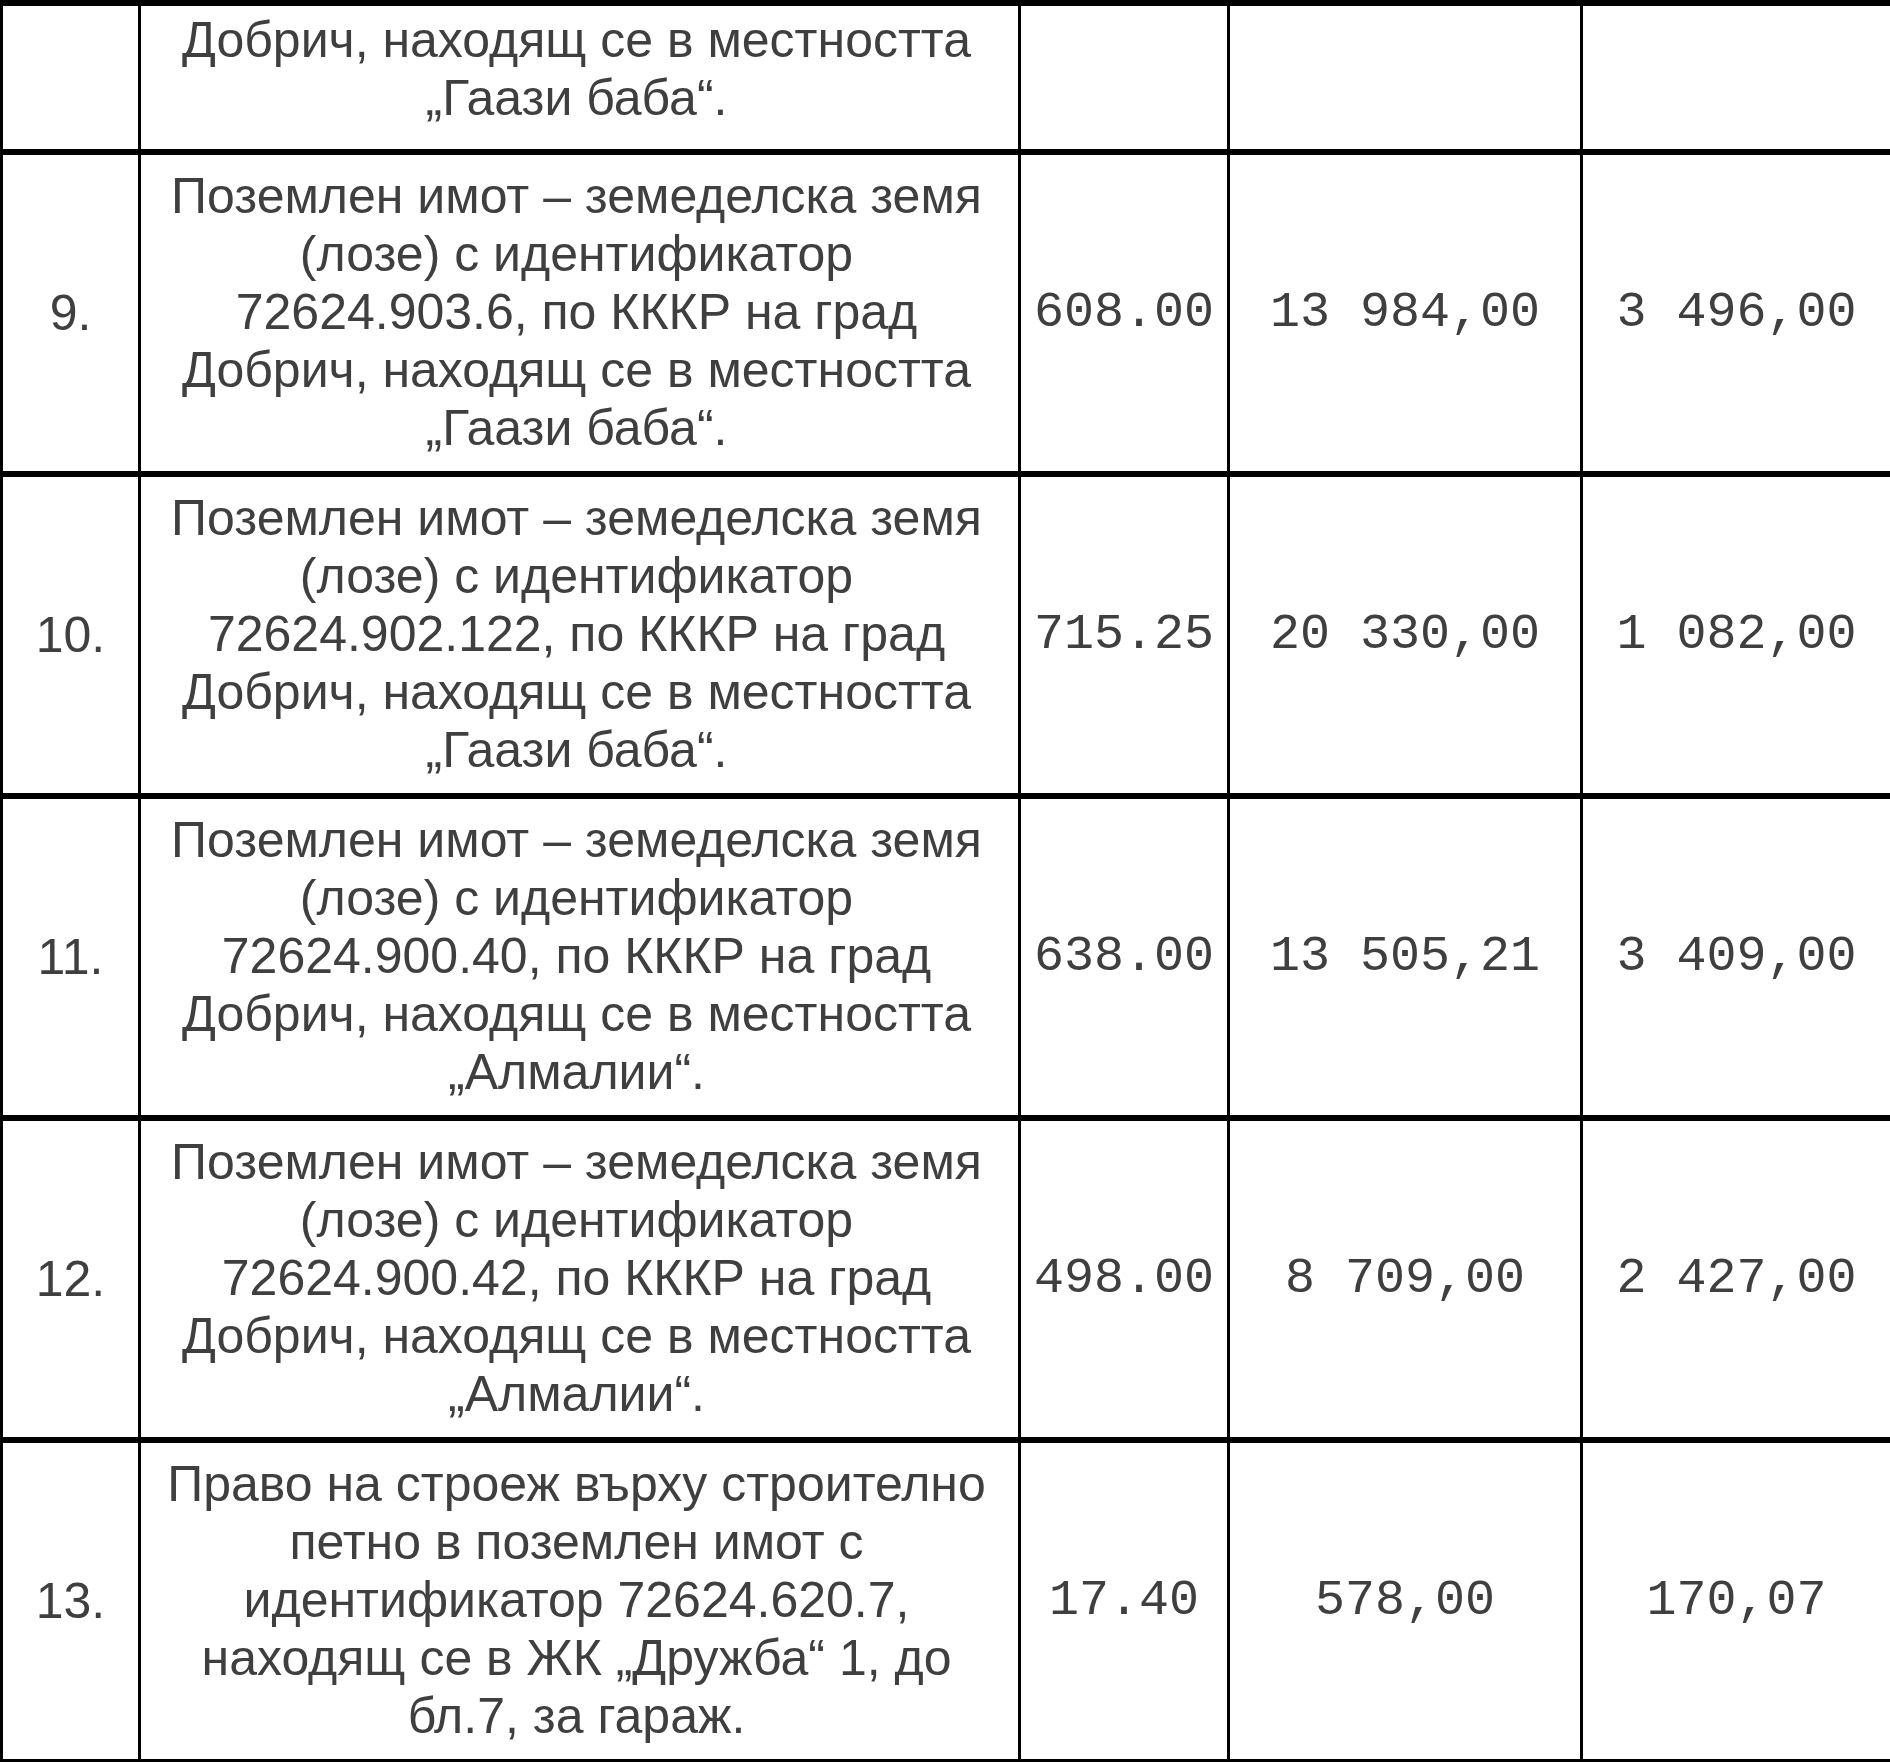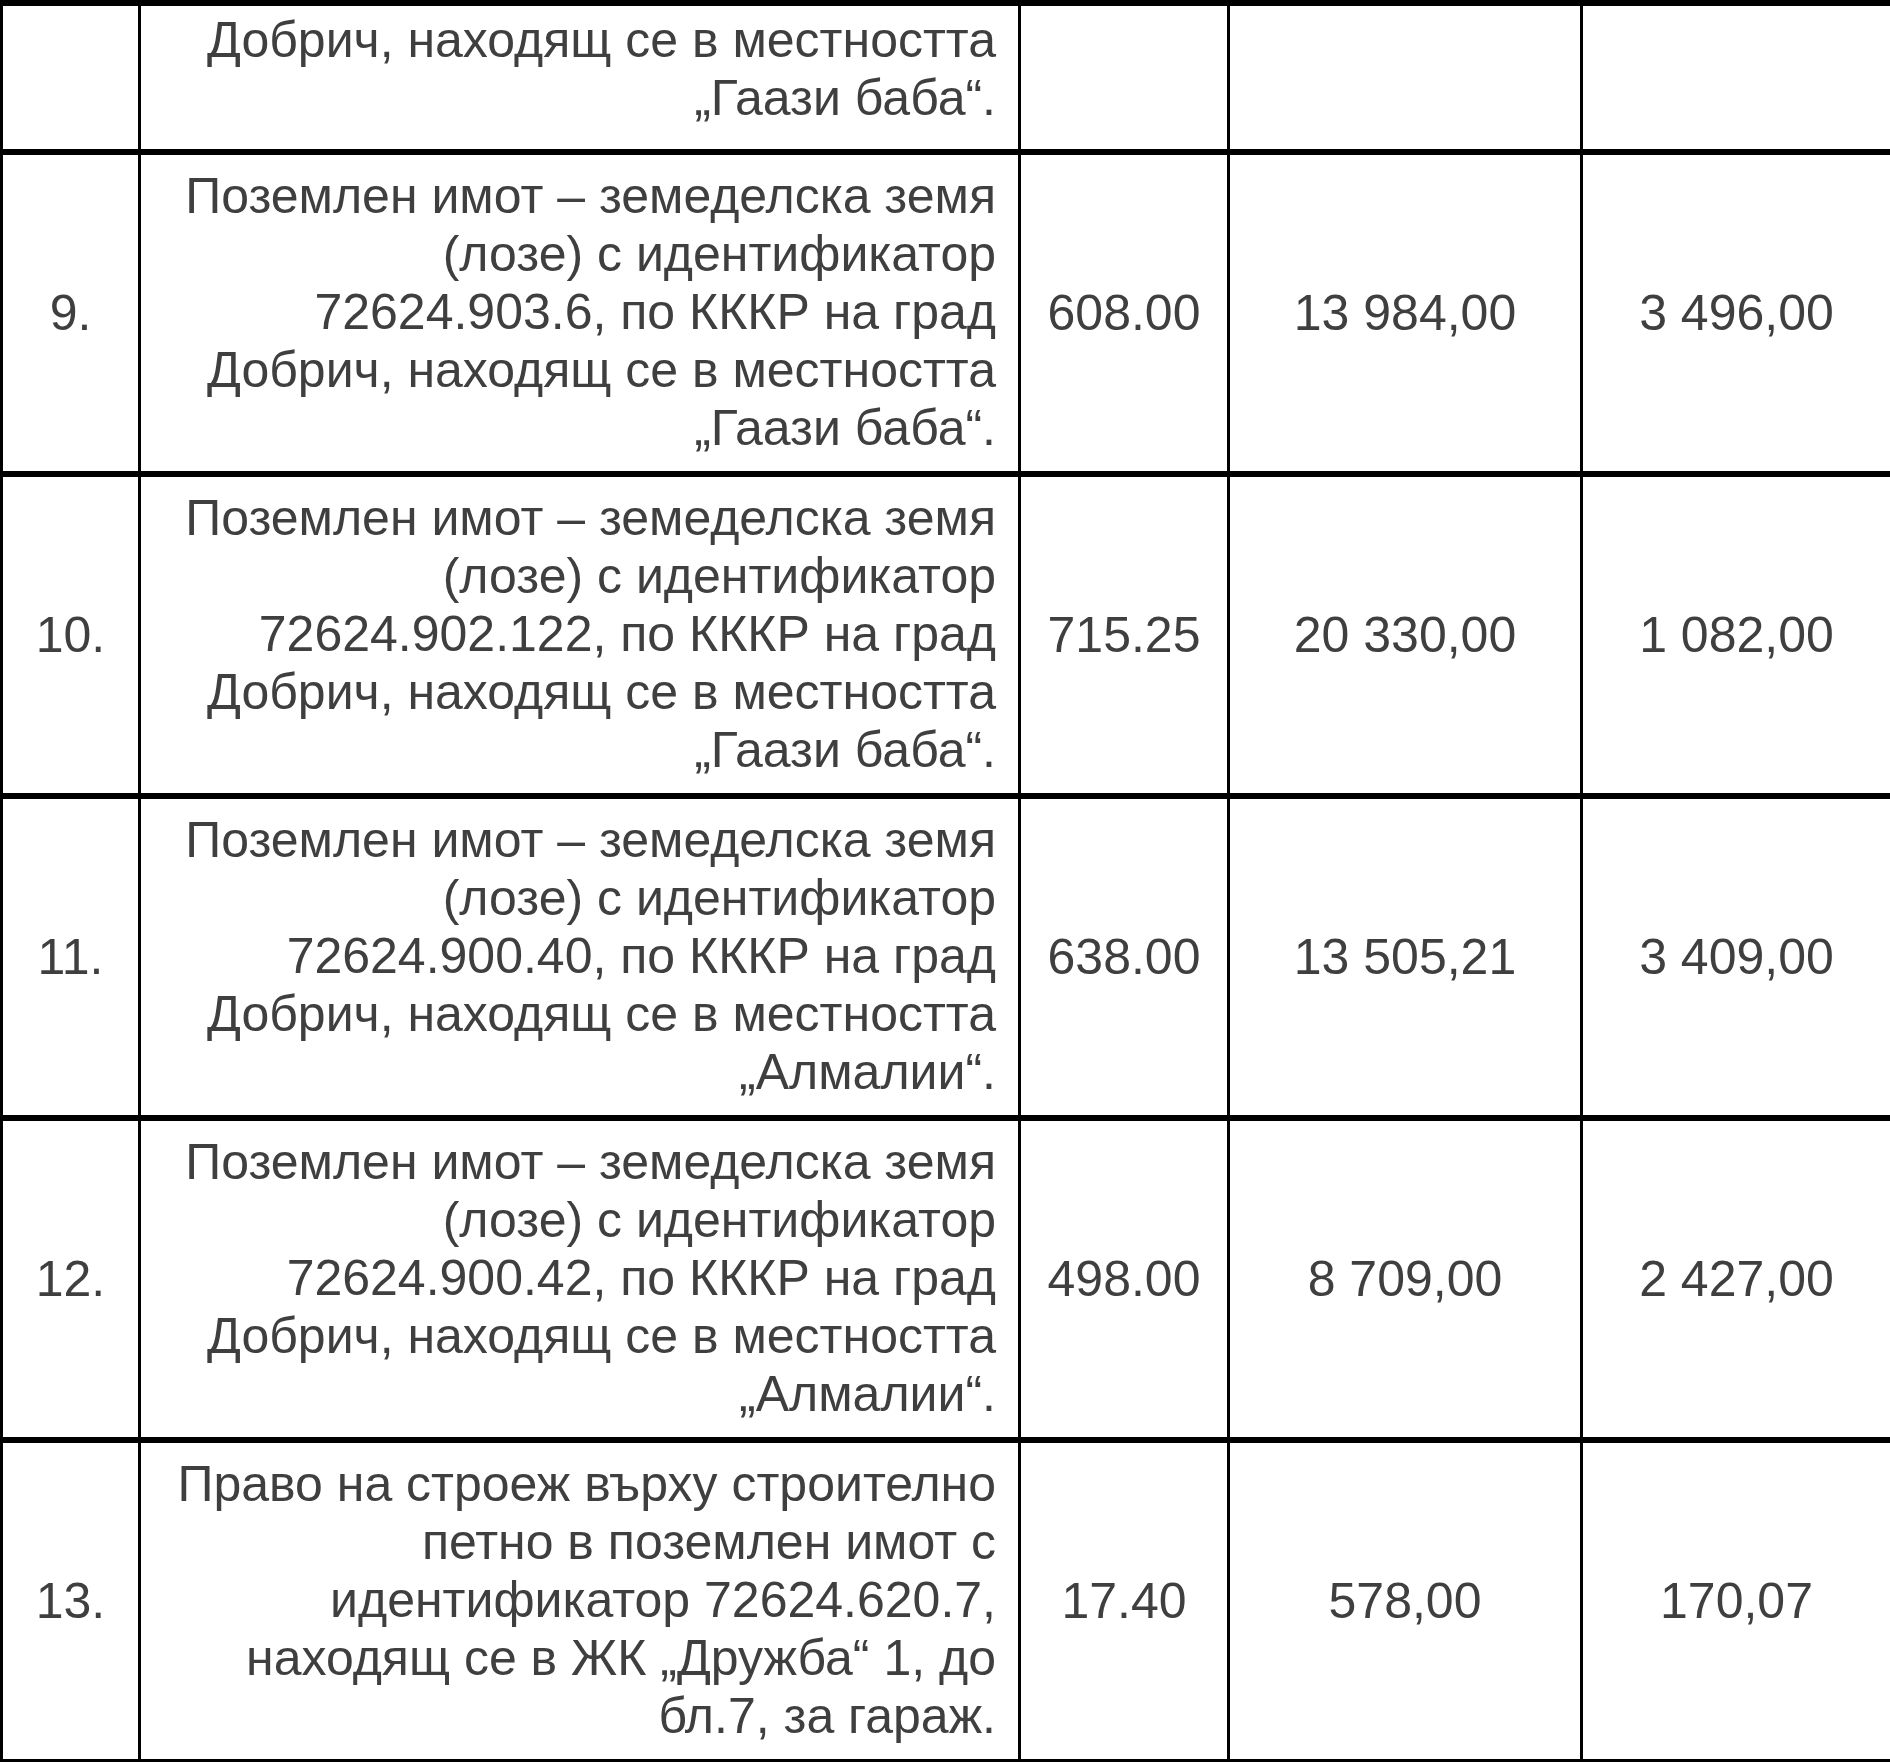--- a/index.html
+++ b/index.html
@@ -33,30 +33,31 @@
 
   td.cell-num {
     text-align: center;
     vertical-align: middle;
     padding: 0 4px;
   }
   td.cell-desc {
     vertical-align: middle;
     white-space: pre-line;
     padding: 10px 22px 12px 16px;
-    text-align: right;
+    text-align: center;
   }
   tr.row-partial td.cell-desc {
     vertical-align: top;
     padding-top: 5px;
   }
   td.cell-val {
     text-align: center;
     vertical-align: middle;
     padding: 0 6px;
+    font-family: Liberation Mono, monospace;
   }
 </style>
 </head>
 <body>
 
 <table class="doc-table">
   <colgroup>
     <col style="width:138px">
     <col style="width:880px">
     <col style="width:209px">

